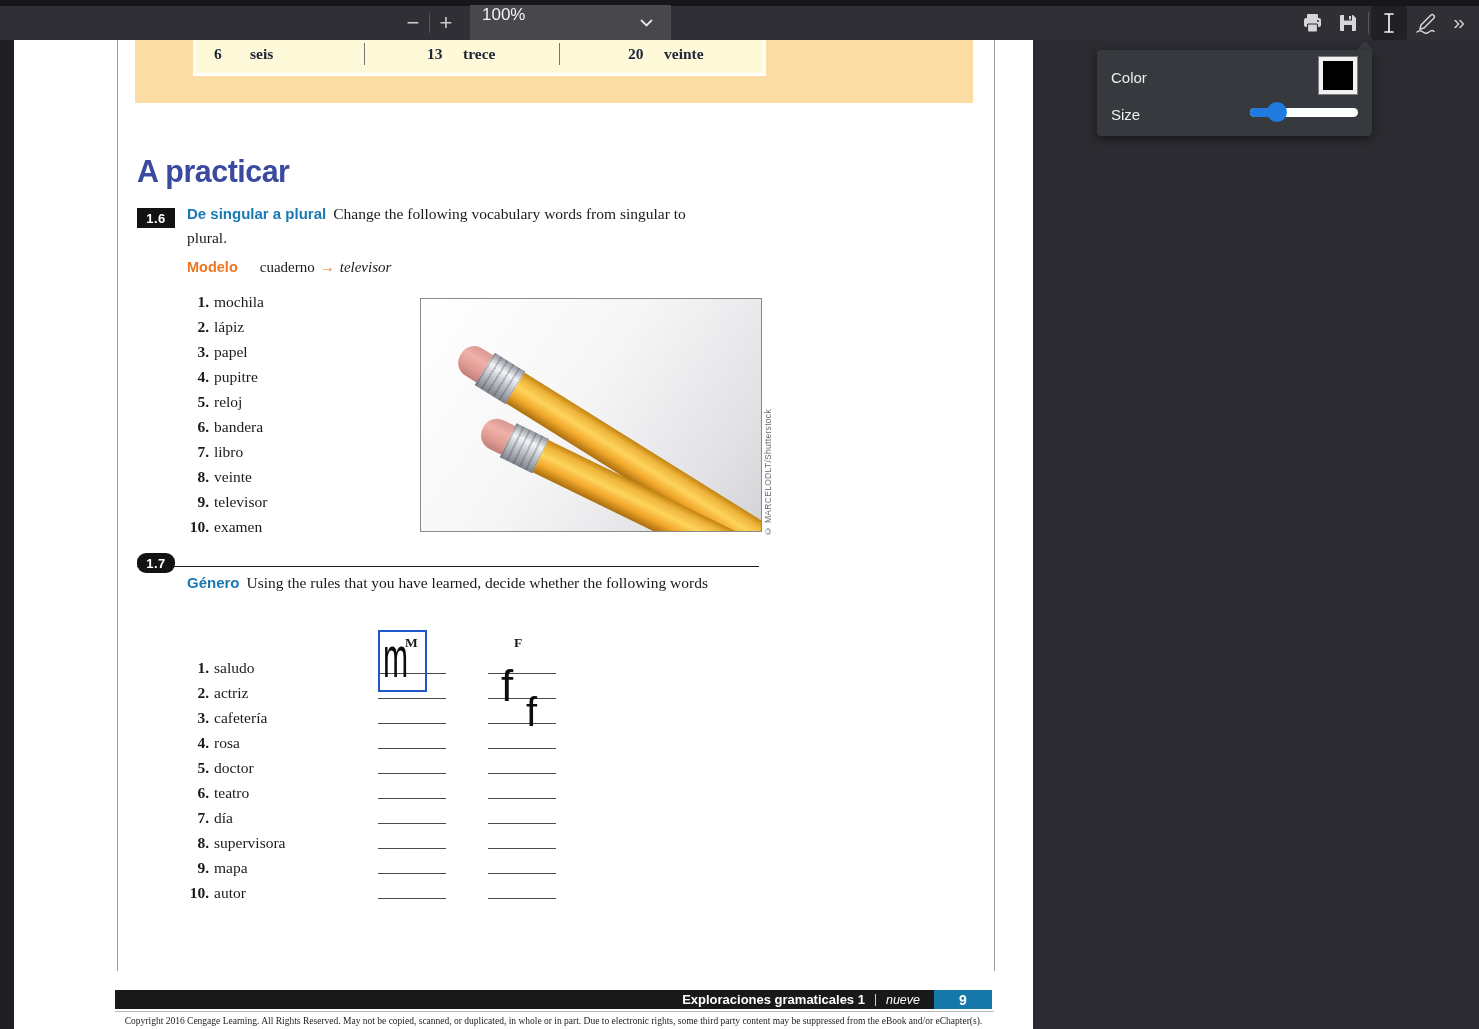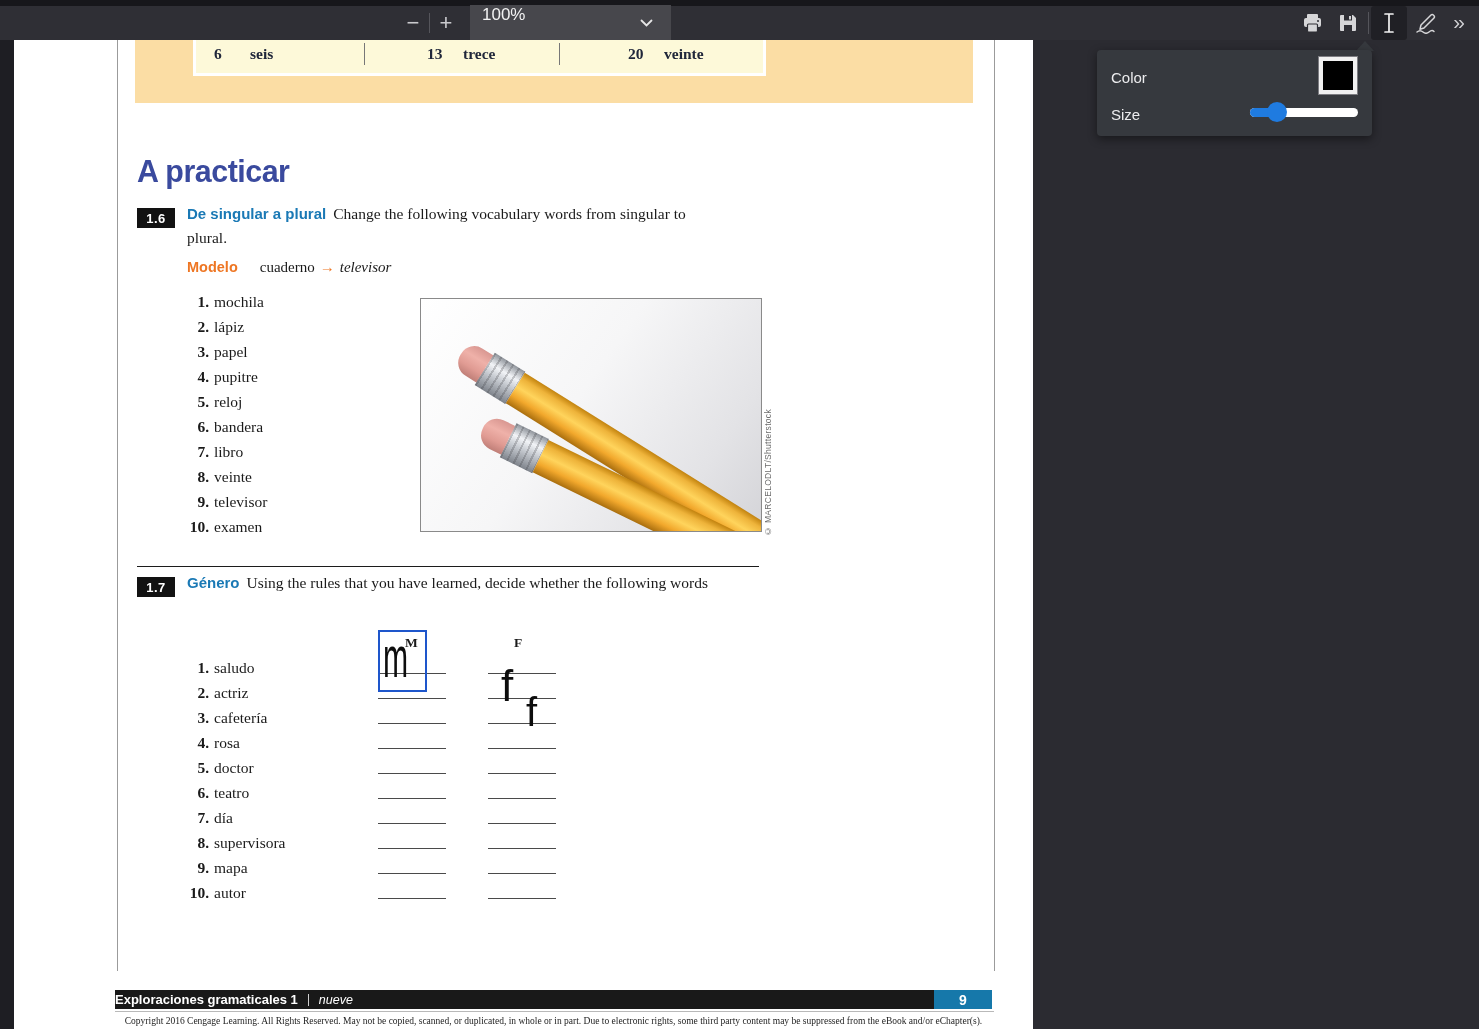--- a/index.html
+++ b/index.html
@@ -55,21 +55,21 @@
   .nnum{min-width:20px;}
   .nword{margin-left:16px;}
 
   .sect-title{position:absolute;left:123px;top:113px;font-family:"Liberation Sans",sans-serif;
      font-weight:bold;font-size:32px;color:#3a4a9e;letter-spacing:-.5px;transform:scaleX(.95);
      transform-origin:left;}
 
   .exnum{position:absolute;width:38px;height:20px;background:#121212;color:#fff;
      font-family:"Liberation Sans",sans-serif;font-weight:bold;font-size:13px;
      display:flex;align-items:center;justify-content:center;letter-spacing:.5px;}
-  .exnum.e16{left:123px;top:168px;} .exnum.e17{left:123px;top:537px;}
+  .exnum.e16{left:123px;top:168px;} .exnum.e17{left:123px;top:513px;border-radius:9px;}
 
   .exhead{position:absolute;left:173px;width:568px;font-size:15.5px;line-height:24px;}
   .exhead.e16{top:162px;} .exhead.e17{top:531px;}
   .extitle{font-family:"Liberation Sans",sans-serif;font-weight:bold;font-size:15px;color:#1a79b5;
      margin-right:7px;}
   .exline2{display:block;}
   .bold{font-weight:bold;}
 
   .modelo{position:absolute;left:173px;top:219px;font-size:15px;}
   .modelo .mlabel{font-family:"Liberation Sans",sans-serif;font-weight:bold;font-size:14.5px;color:#ee7623;margin-right:22px;}
@@ -115,21 +115,21 @@
 
   
   .sel-box{position:absolute;left:364px;top:590px;width:45px;height:58px;border:2px solid #1e56cb;}
   .ann{position:absolute;font-family:"Liberation Sans",sans-serif;color:#0d0d0d;line-height:1;font-weight:500;}
   .ann.m{left:369px;top:588px;font-size:58px;transform:scaleX(.52);transform-origin:left top;}
   .ann.f1{left:487px;top:624px;font-size:44px;}
   .ann.f2{left:512px;top:652px;font-size:40px;}
 
   
   .fbar{position:absolute;left:101px;top:950px;width:819px;height:19px;background:#191919;
-     display:flex;align-items:center;justify-content:flex-start;color:#fff;
+     display:flex;align-items:center;justify-content:flex-end;color:#fff;
      font-family:"Liberation Sans",sans-serif;}
   .fbook{font-weight:bold;font-size:13px;}
   .fsep{width:1px;height:12px;background:#cfcfcf;margin:0 10px;}
   .fword{font-style:italic;font-weight:normal;font-size:12.5px;margin-right:14px;}
   .fpage{position:absolute;left:920px;top:950px;width:58px;height:19px;background:#1678aa;color:#fff;
      font-family:"Liberation Sans",sans-serif;font-weight:bold;font-size:14px;
      display:flex;align-items:center;justify-content:center;}
   .copyright{position:absolute;left:101px;top:976px;width:877px;text-align:center;
      font-size:9.5px;color:#1c1c1c;}
 </style>

